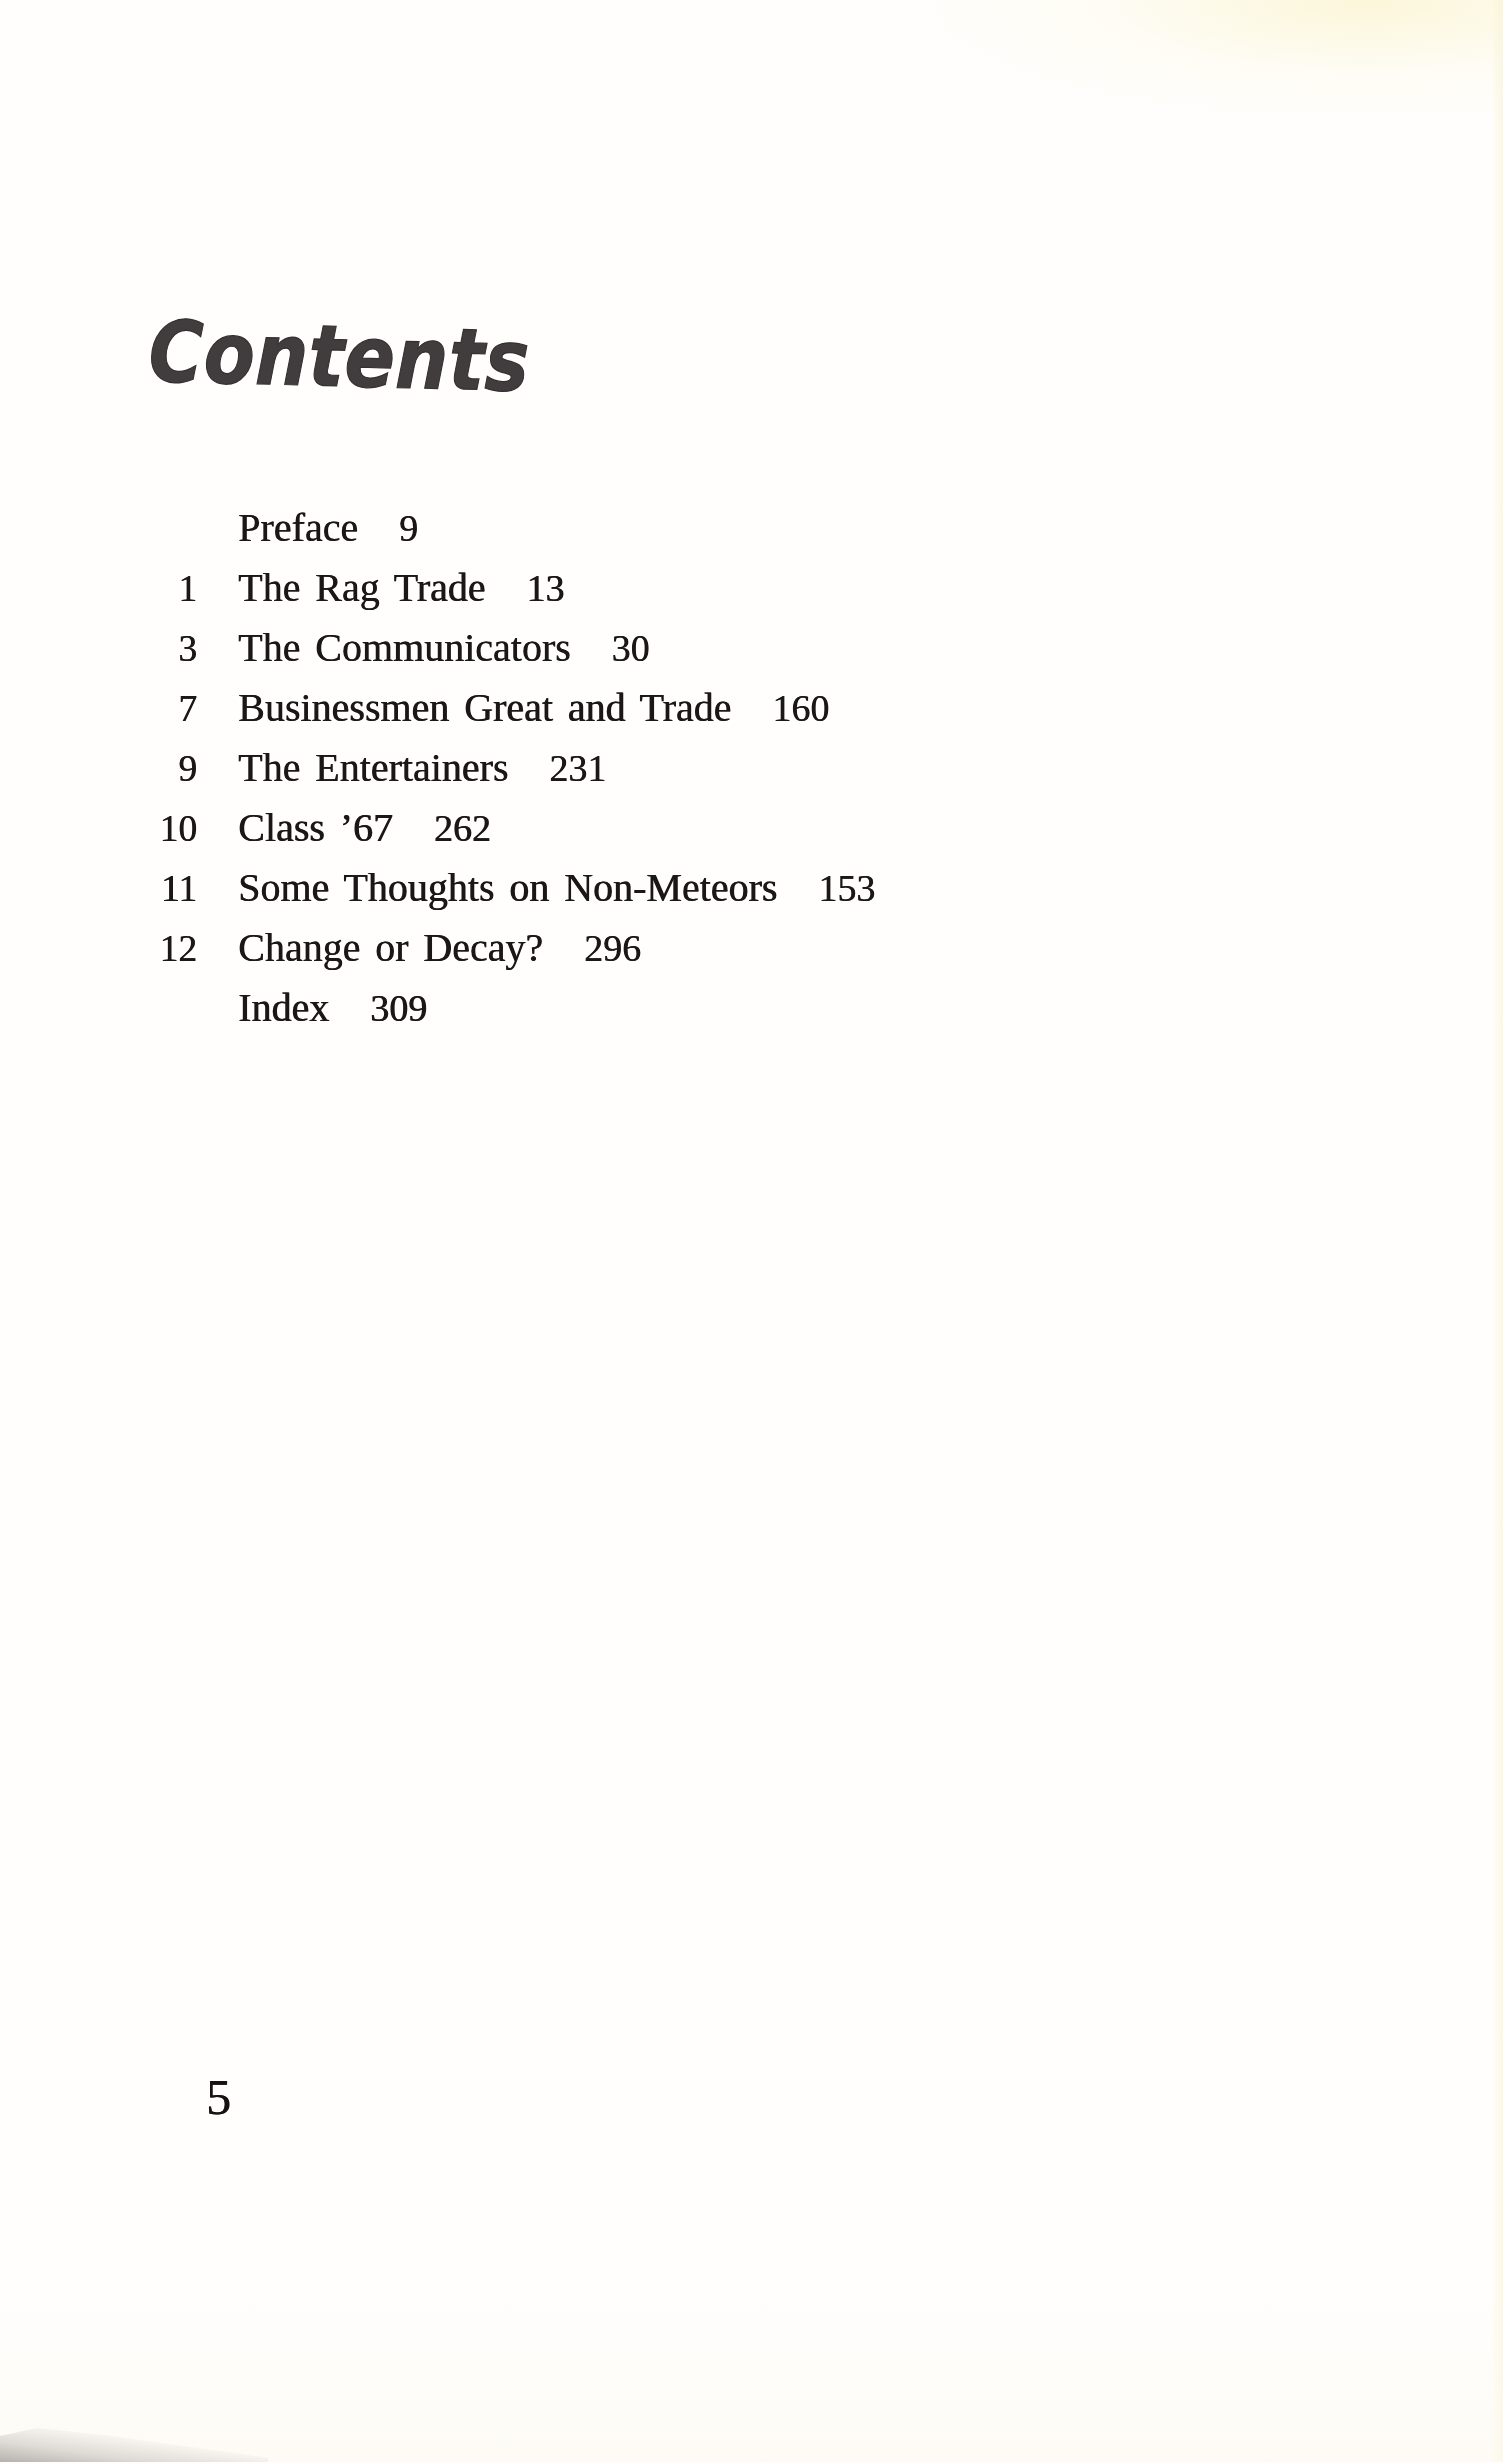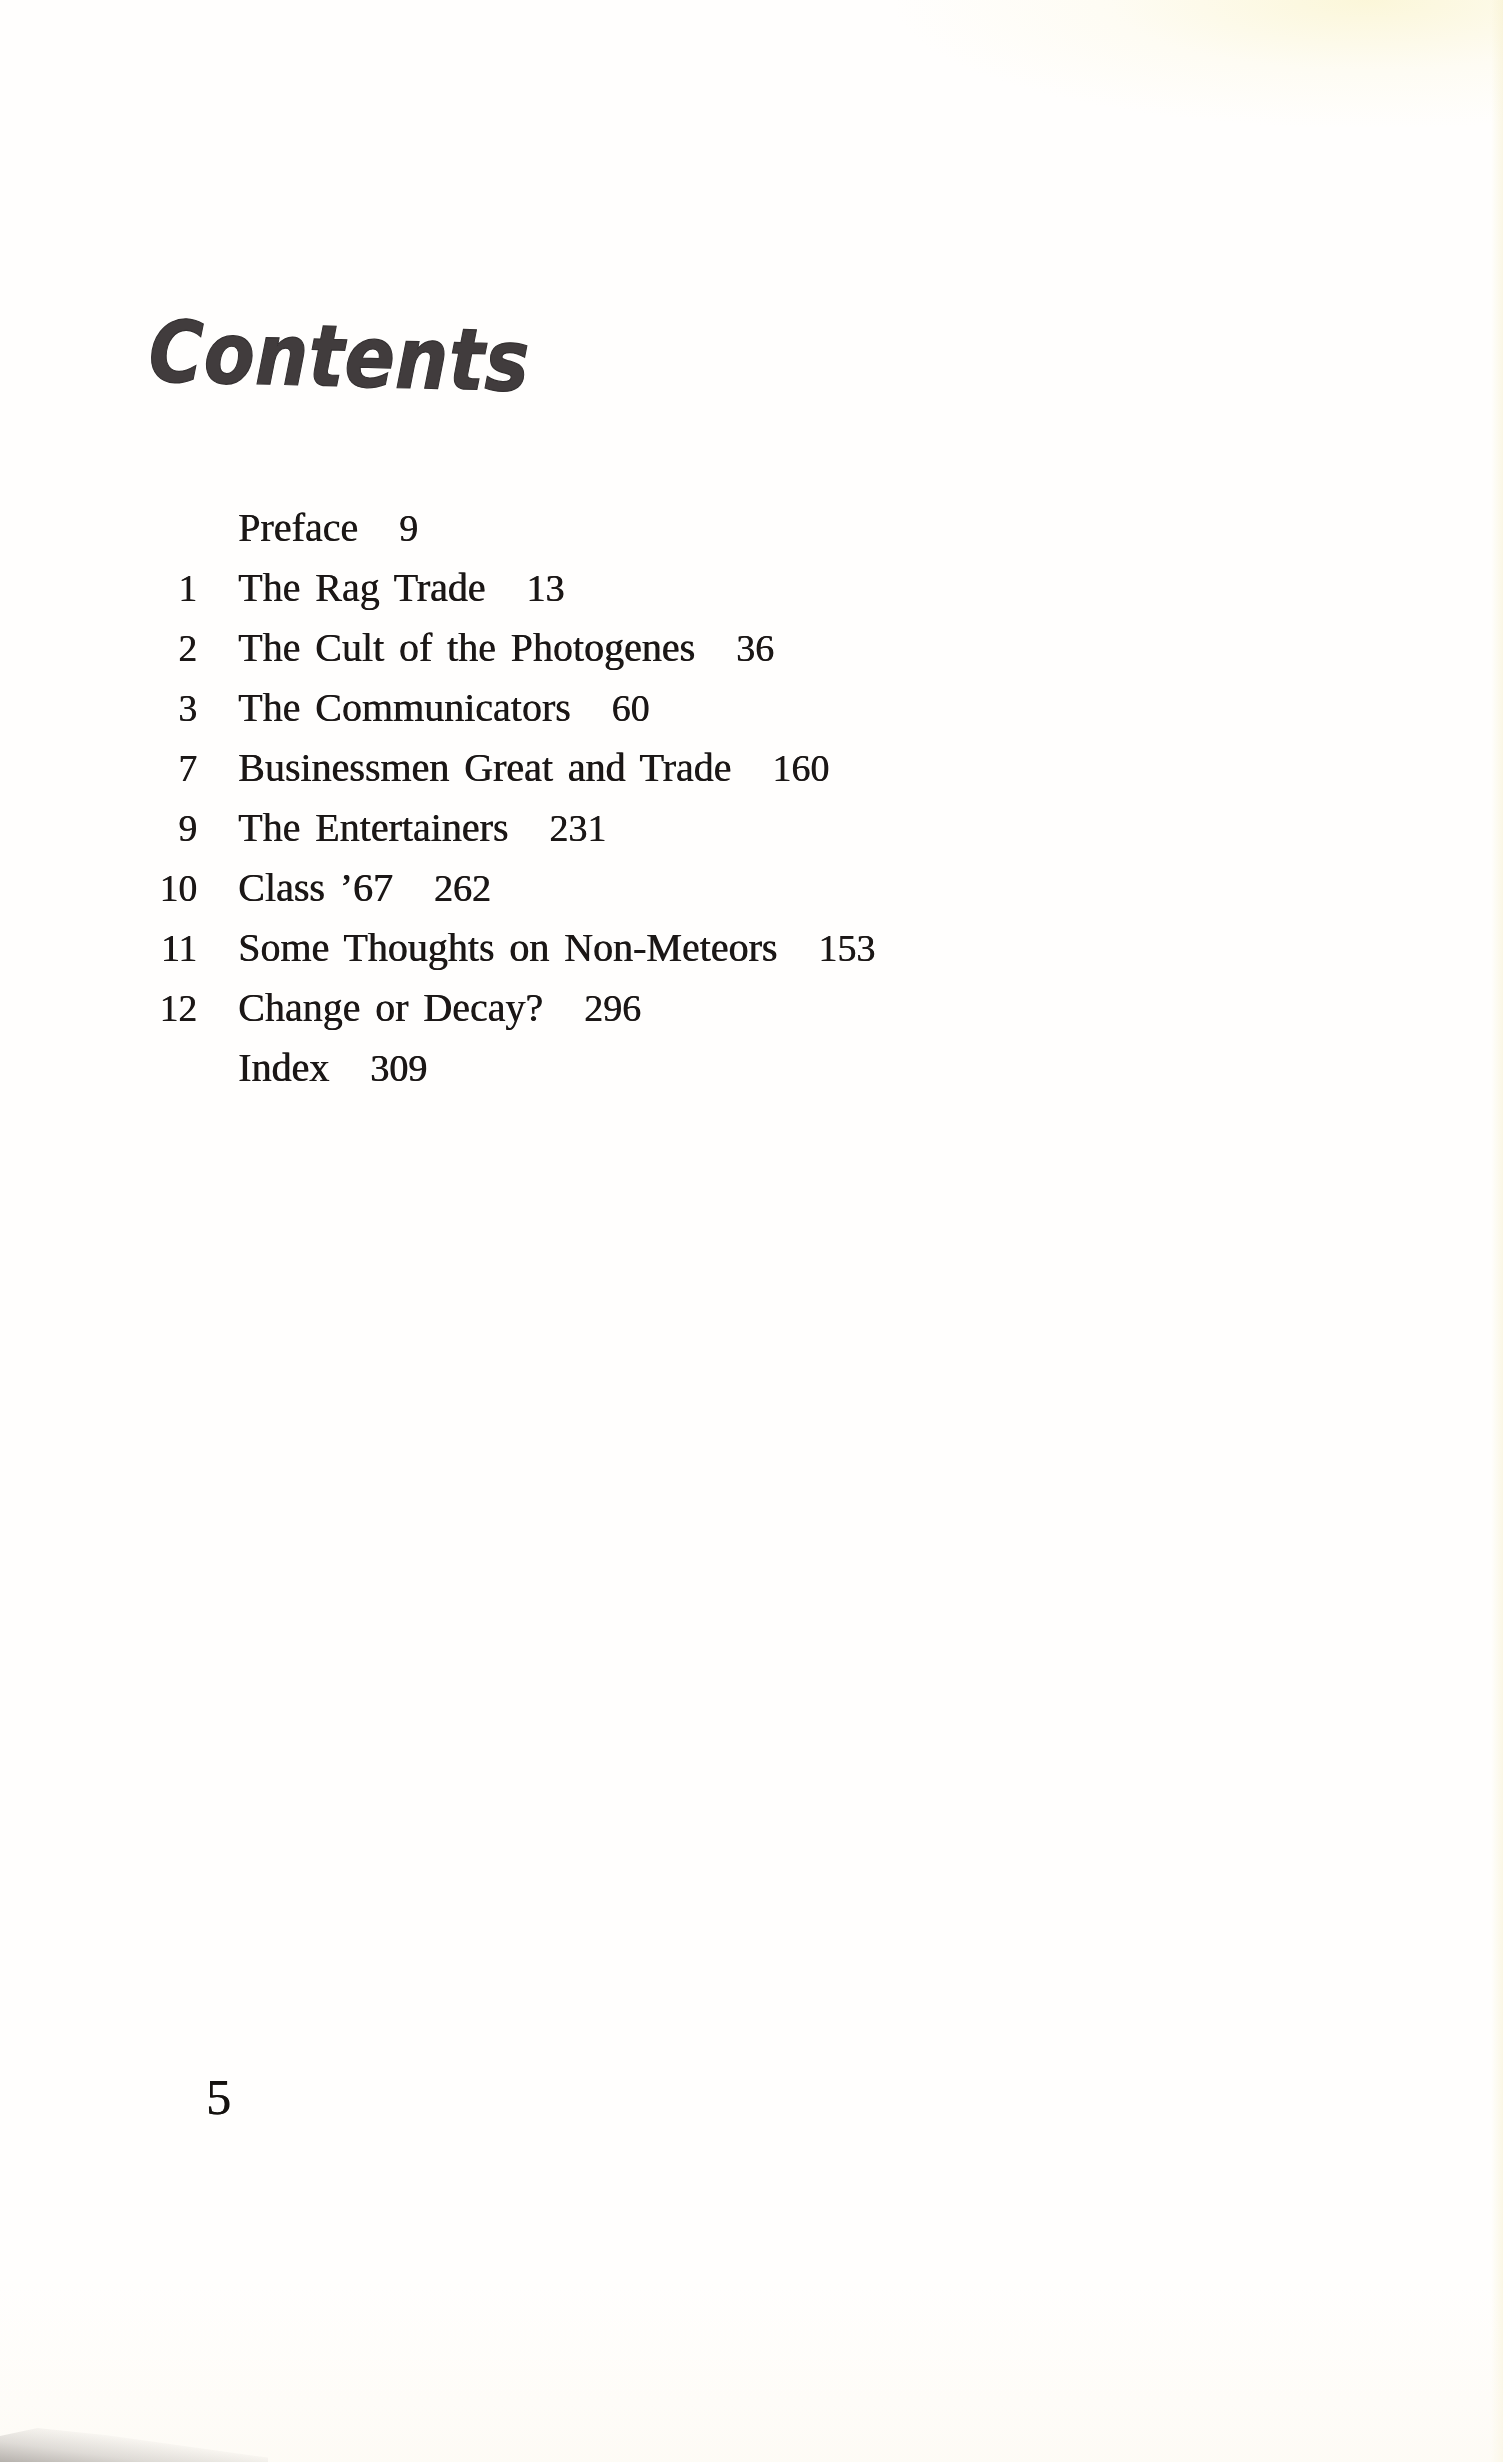--- a/index.html
+++ b/index.html
@@ -121,24 +121,21 @@
   <div id="book-title">Contents</div>
 
   <div id="toc-list">
     <div class="toc-row">
       <span class="toc-num"></span><span class="toc-title">Preface</span><span class="toc-page">9</span>
     </div>
     <div class="toc-row">
       <span class="toc-num">1</span><span class="toc-title">The Rag Trade</span><span class="toc-page">13</span>
     </div>
     <div class="toc-row">
-      <span class="toc-num">2</span><span class="toc-title">The Cult of the Photogenes</span><span class="toc-page">36</span>
-    </div>
-    <div class="toc-row">
-      <span class="toc-num">3</span><span class="toc-title">The Communicators</span><span class="toc-page">60</span>
+      <span class="toc-num">3</span><span class="toc-title">The Communicators</span><span class="toc-page">30</span>
     </div>
     <div class="toc-row">
       <span class="toc-num">7</span><span class="toc-title">Businessmen Great and Trade</span><span class="toc-page">160</span>
     </div>
     <div class="toc-row">
       <span class="toc-num">9</span><span class="toc-title">The Entertainers</span><span class="toc-page">231</span>
     </div>
     <div class="toc-row">
       <span class="toc-num">10</span><span class="toc-title">Class ’67</span><span class="toc-page">262</span>
     </div>

